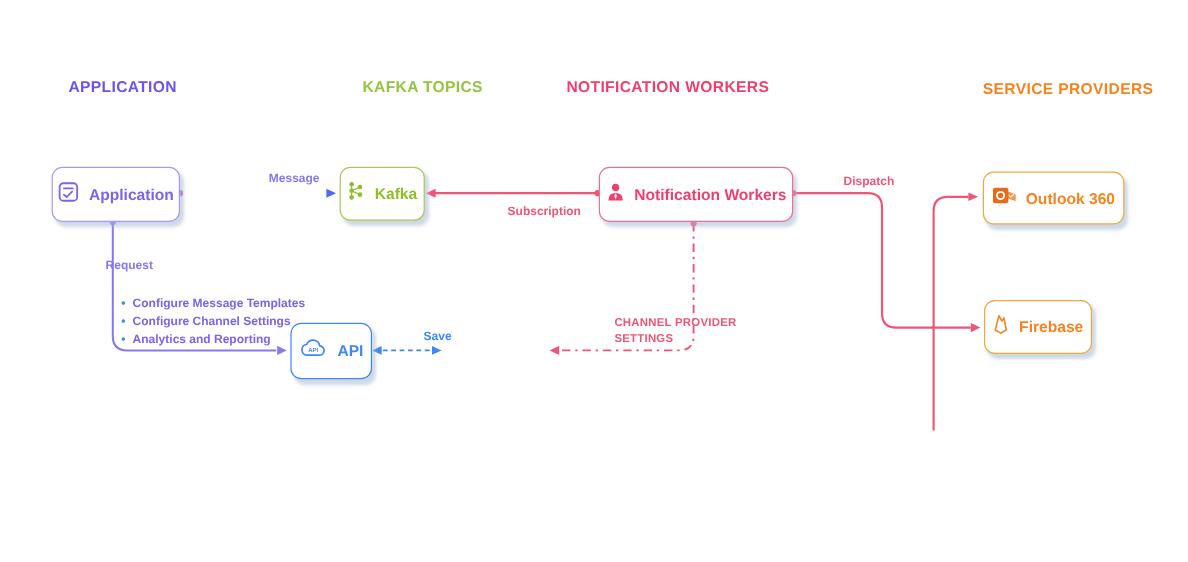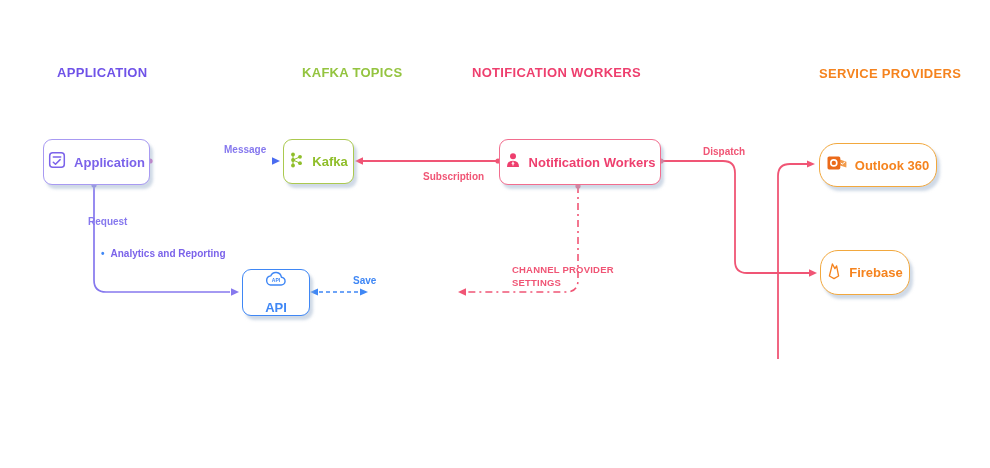--- a/index.html
+++ b/index.html
@@ -14,23 +14,23 @@
   .col-header.orange{color:var(--orange);}
 
   
   .node{position:absolute;background:#fff;border:1.5px solid;border-radius:9px;
         display:flex;align-items:center;justify-content:center;gap:8px;
         box-shadow:3px 4px 3px rgba(168,186,209,.55);}
   .node-label{font-size:13px;font-weight:700;white-space:nowrap;}
   .node.purple{border-color:var(--purple-border);} .node.purple .node-label{color:var(--purple-text);}
   .node.kafka{border-color:var(--kafka-border);}  .node.kafka .node-label{color:var(--kafka-green);}
   .node.pinkb{border-color:var(--pink-border);}   .node.pinkb .node-label{color:var(--pink);}
-  .node.blueb{border-color:var(--blue);flex-direction:column;}          .node.blueb .node-label{color:var(--blue);}
+  .node.blueb{border-color:var(--blue);}          .node.blueb .node-label{color:var(--blue);}
   .node.mongo{border-color:var(--mongo-border);}  .node.mongo .node-label{color:var(--mongo-green);}
-  .node.orangeb{border-color:var(--orange-border);border-radius:18px;} .node.orangeb .node-label{color:var(--orange);}
+  .node.orangeb{border-color:var(--orange-border);} .node.orangeb .node-label{color:var(--orange);}
 
   
   .edge-label{position:absolute;font-size:10px;font-weight:700;white-space:nowrap;padding-left:32px;}
   .edge-label.purple{color:var(--purple-line);}
   .edge-label.pink{color:var(--pink-line);}
   .edge-label.blue{color:var(--blue);}
   .edge-label.caps{font-size:9.5px;line-height:13px;letter-spacing:.2px;}
 
   
   .notes{position:absolute;margin:0;padding:0;list-style:none;}
@@ -111,20 +111,22 @@
   <div class="edge-label pink" style="left:391px;top:144px;margin-top:27px;">Subscription</div>
   <div class="edge-label pink" style="left:671px;top:146px;">Dispatch</div>
   <div class="edge-label purple" style="left:56px;top:216px;">Request</div>
   <div class="edge-label blue" style="left:321px;top:275px;">Save</div>
   <div class="edge-label pink caps" style="left:480px;top:263px;">
     <div>CHANNEL PROVIDER</div>
     <div>SETTINGS</div>
   </div>
 
   <ul class="notes" style="left:101px;top:246px;">
+    <li>Configure Message Templates</li>
+    <li>Configure Channel Settings</li>
     <li>Analytics and Reporting</li>
   </ul>
 
   <div class="node purple" style="left:43px;top:139px;width:105px;height:44px;">
     <span>
       <svg width="18" height="18" viewBox="0 0 18 18">
         <rect class="st-purple" x="1.7" y="1.7" width="14.6" height="14.6" rx="3"></rect>
         <path class="st-purple" d="M5.3,6 H12.7"></path>
         <path class="st-purple" d="M5.3,11.2 l2.2,2 4.6,-4.6"></path>
       </svg>

